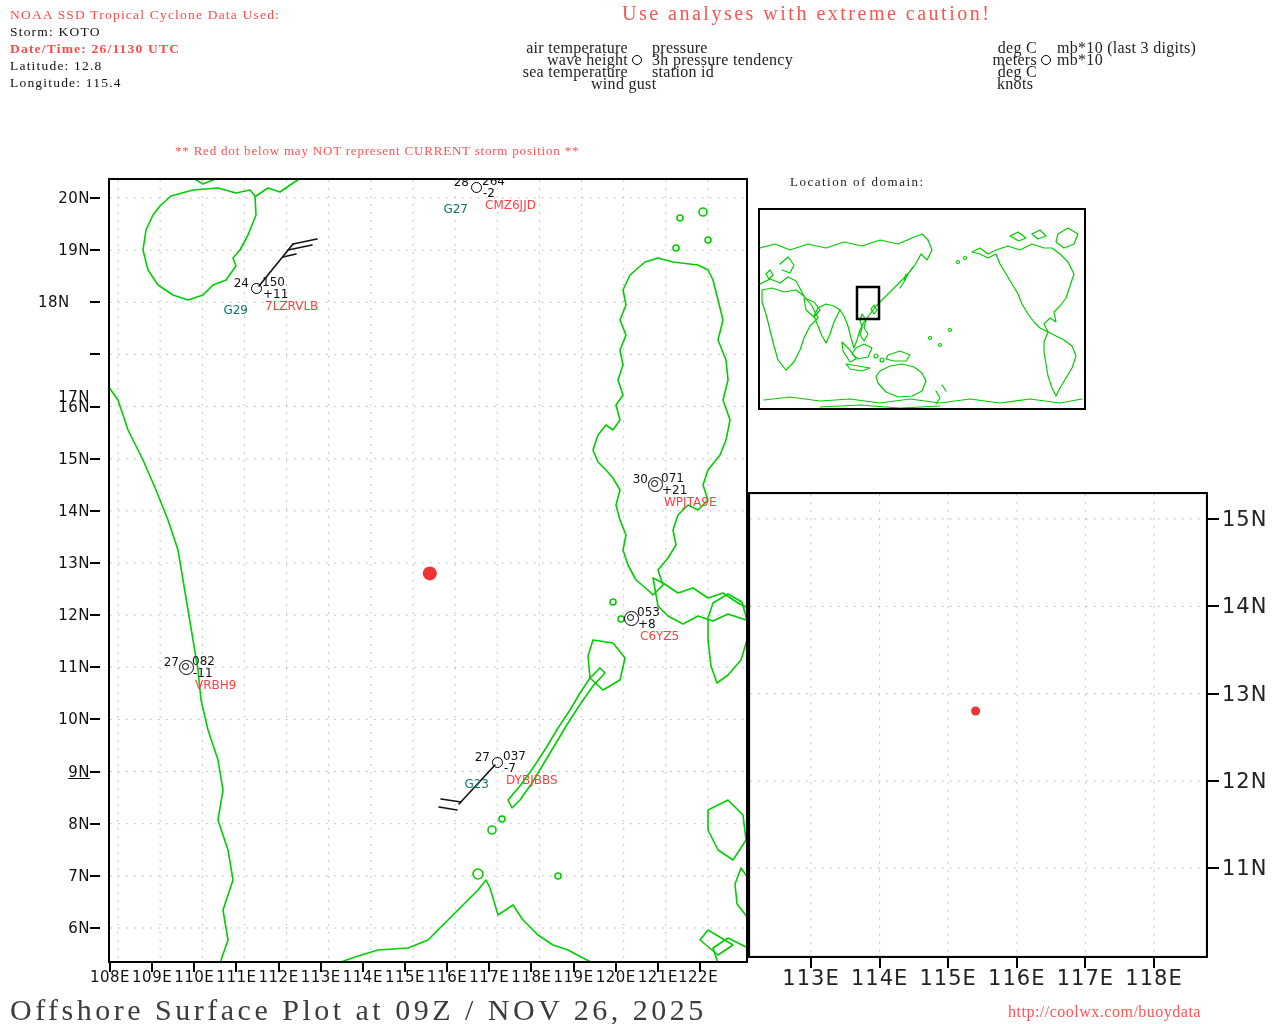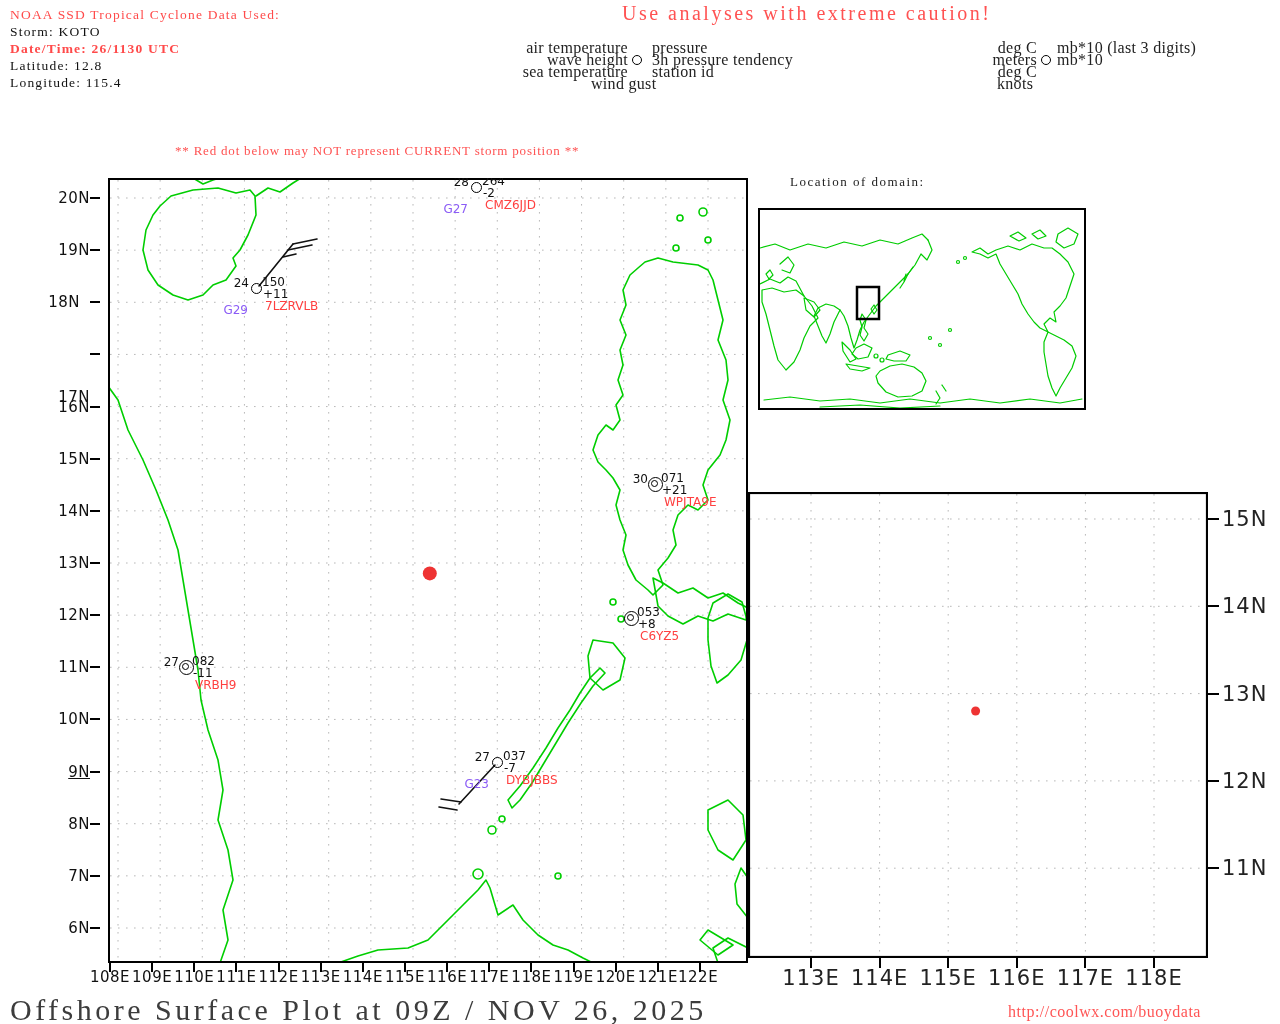--- a/index.html
+++ b/index.html
@@ -30,21 +30,21 @@
   .station{position:absolute;width:0;height:0;font-size:12px;color:#111;}
   .station span{position:absolute;white-space:nowrap;line-height:1;}
   .s-circ{box-sizing:border-box;position:absolute;border:1.6px solid #000;border-radius:50%;background:transparent;}
   .sc1{left:-5.5px;top:-5.5px;width:11px;height:11px;}
   .sc2{left:-7.5px;top:-7.5px;width:15px;height:15px;}
   .sc2::after{content:"";position:absolute;box-sizing:border-box;left:2.3px;top:2.3px;width:7px;height:7px;border:1.5px solid #000;border-radius:50%;}
   .s-air{right:7px;bottom:-1px;}
   .s-pres{left:6px;bottom:0px;}
   .s-tend{left:7px;top:0px;}
   .s-id{left:9px;top:12px;color:#ff4040;}
-  .s-gust{right:8px;top:16px;color:#8b5cf6;}
+  .s-gust{right:8px;top:16px;color:#0f766e;}
   .barb{position:absolute;overflow:visible;}
   .barb line{stroke:#111;stroke-width:1.6;stroke-linecap:round;}
   
   .ftitle{font-size:30px;letter-spacing:3.5px;color:#3c3c3c;}
   .furl{font-size:16px;letter-spacing:0.5px;color:#ff5555;}
   .inset-title{font-size:13px;letter-spacing:1.5px;color:#222;}
 </style>
 </head>
 <body>
 
@@ -260,21 +260,21 @@
   </svg>
 </div>
 
 <div class="abs ftitle" style="left:10px;top:993px">Offshore Surface Plot at 09Z / NOV 26, 2025</div>
 <div class="abs furl" style="left:1008px;top:1003px">http://coolwx.com/buoydata</div>
 
 <div class="lab15 r" style="left: 48px; top: 189px; width: 42px; text-align: right;">20N</div>
 <div class="tick" style="left: 90px; top: 197px; width: 10px; height: 2px;"></div>
 <div class="lab15 r" style="left: 48px; top: 241.143px; width: 42px; text-align: right;">19N</div>
 <div class="tick" style="left: 90px; top: 249.143px; width: 10px; height: 2px;"></div>
-<div class="lab15 r" style="left: 38px; top: 293.286px; width: 42px; text-align: right;">18N</div>
+<div class="lab15 r" style="left: 38px; top: 293.286px; width: 42px; text-align: left;">18N</div>
 <div class="tick" style="left: 90px; top: 301.286px; width: 10px; height: 2px;"></div>
 <div class="lab15 r" style="left: 48px; top: 345.429px; width: 42px; text-align: right; margin-top: 43px;">17N</div>
 <div class="tick" style="left: 90px; top: 353.429px; width: 10px; height: 2px;"></div>
 <div class="lab15 r" style="left: 48px; top: 397.572px; width: 42px; text-align: right;">16N</div>
 <div class="tick" style="left: 90px; top: 405.572px; width: 10px; height: 2px;"></div>
 <div class="lab15 r" style="left: 48px; top: 449.715px; width: 42px; text-align: right;">15N</div>
 <div class="tick" style="left: 90px; top: 457.715px; width: 10px; height: 2px;"></div>
 <div class="lab15 r" style="left: 48px; top: 501.858px; width: 42px; text-align: right;">14N</div>
 <div class="tick" style="left: 90px; top: 509.858px; width: 10px; height: 2px;"></div>
 <div class="lab15 r" style="left: 48px; top: 554.001px; width: 42px; text-align: right;">13N</div>

